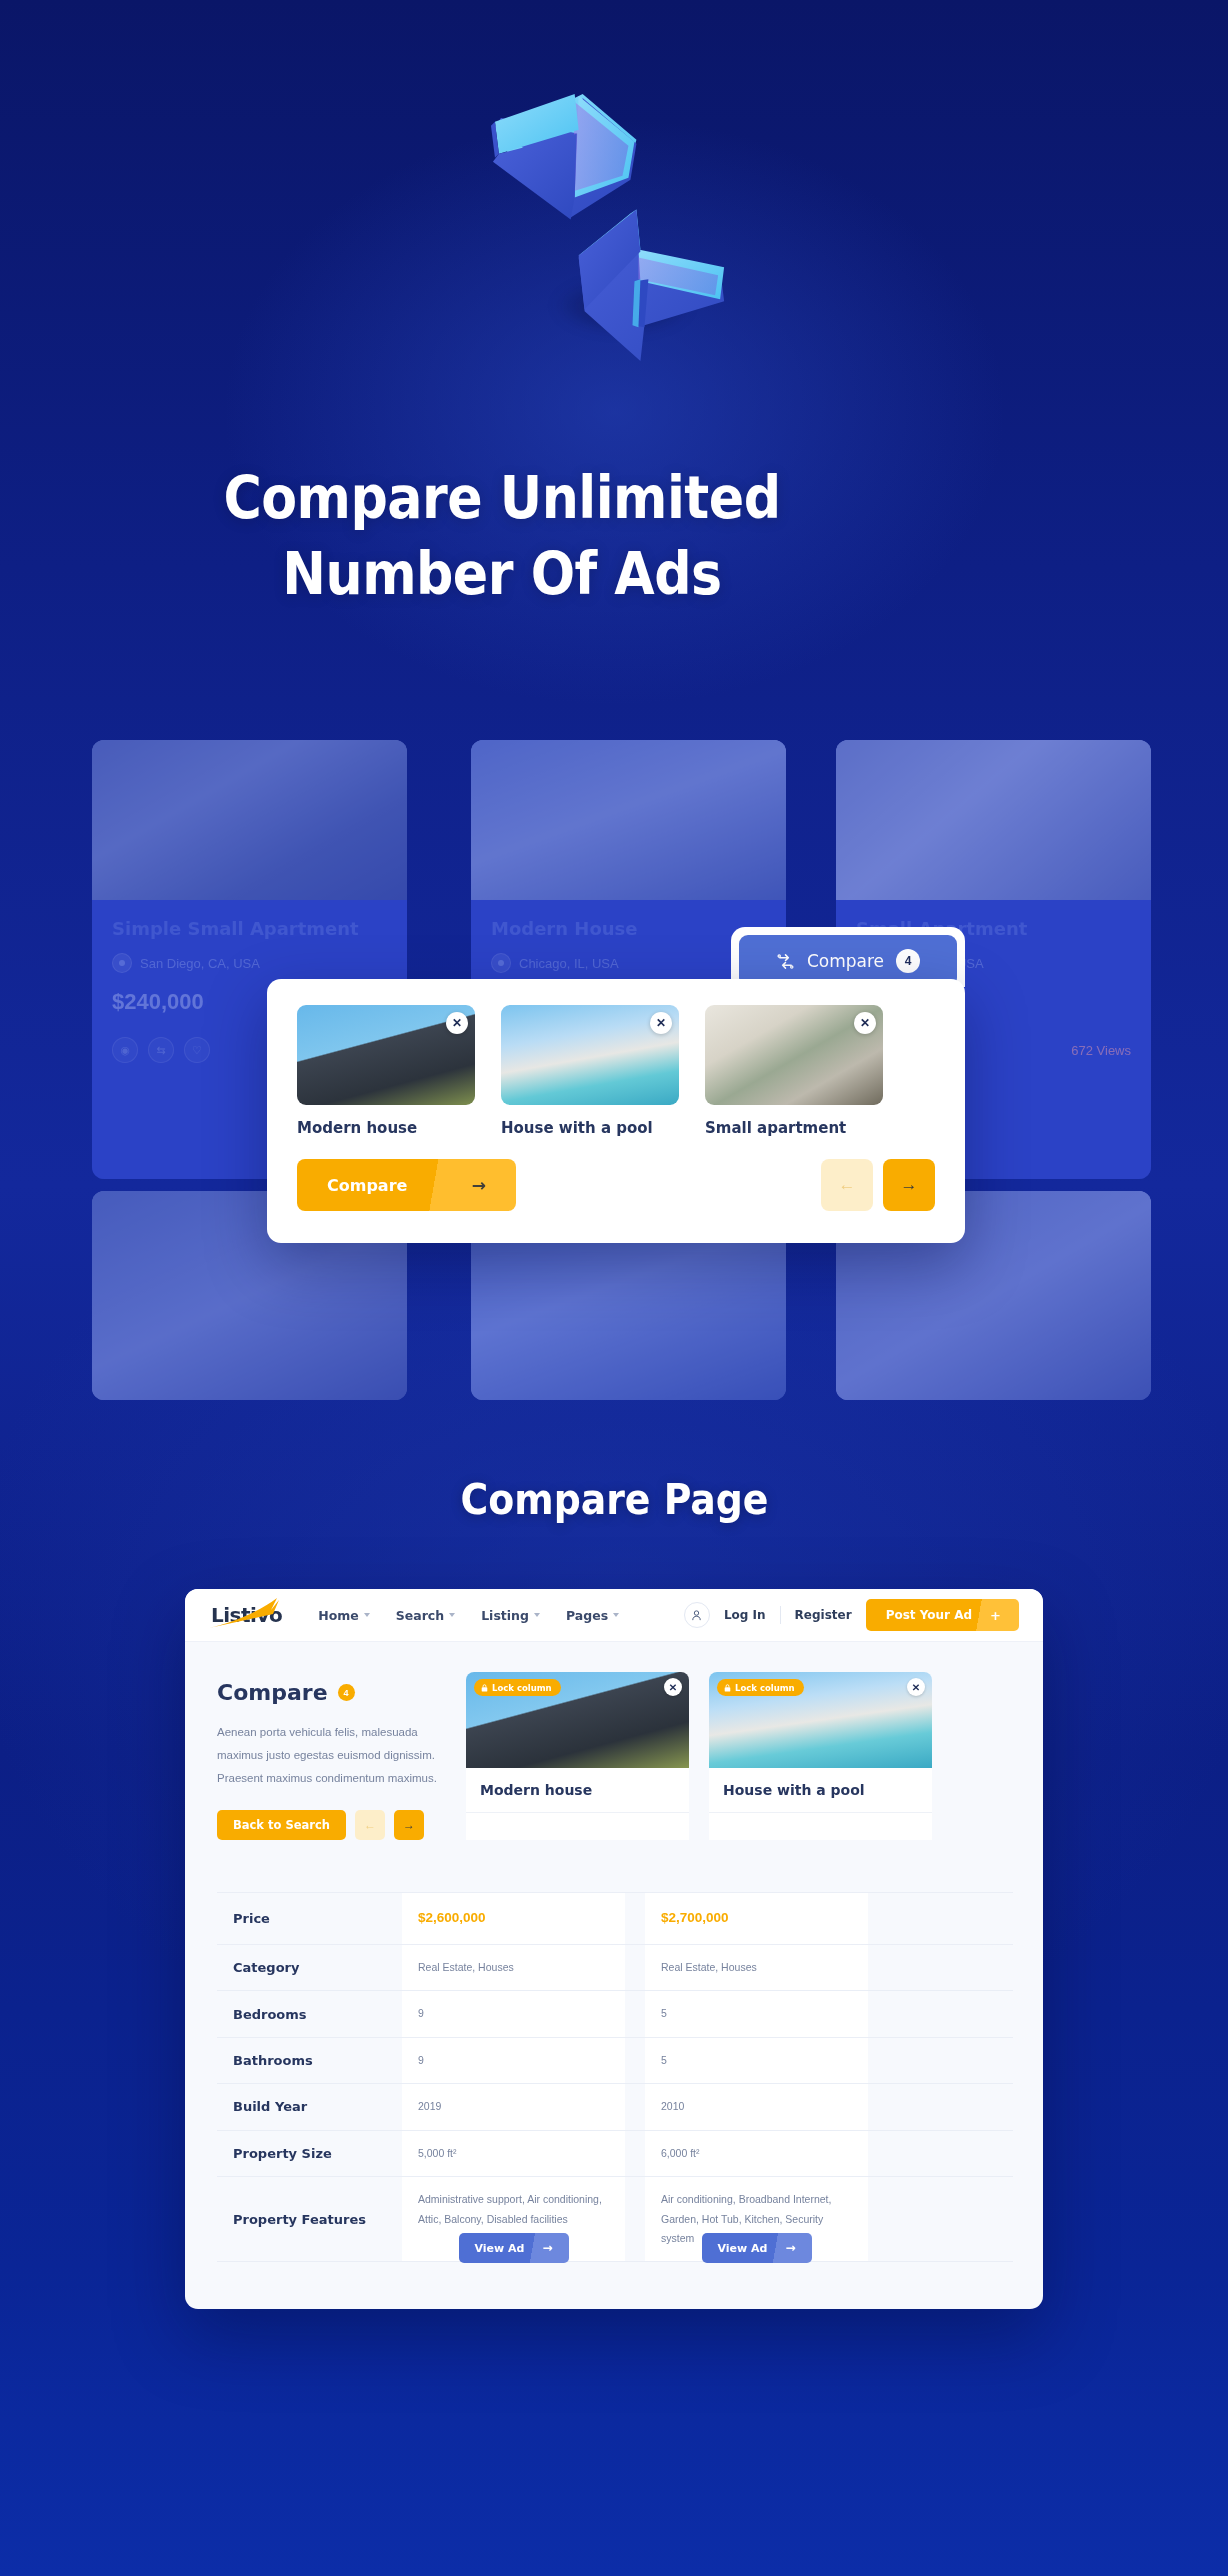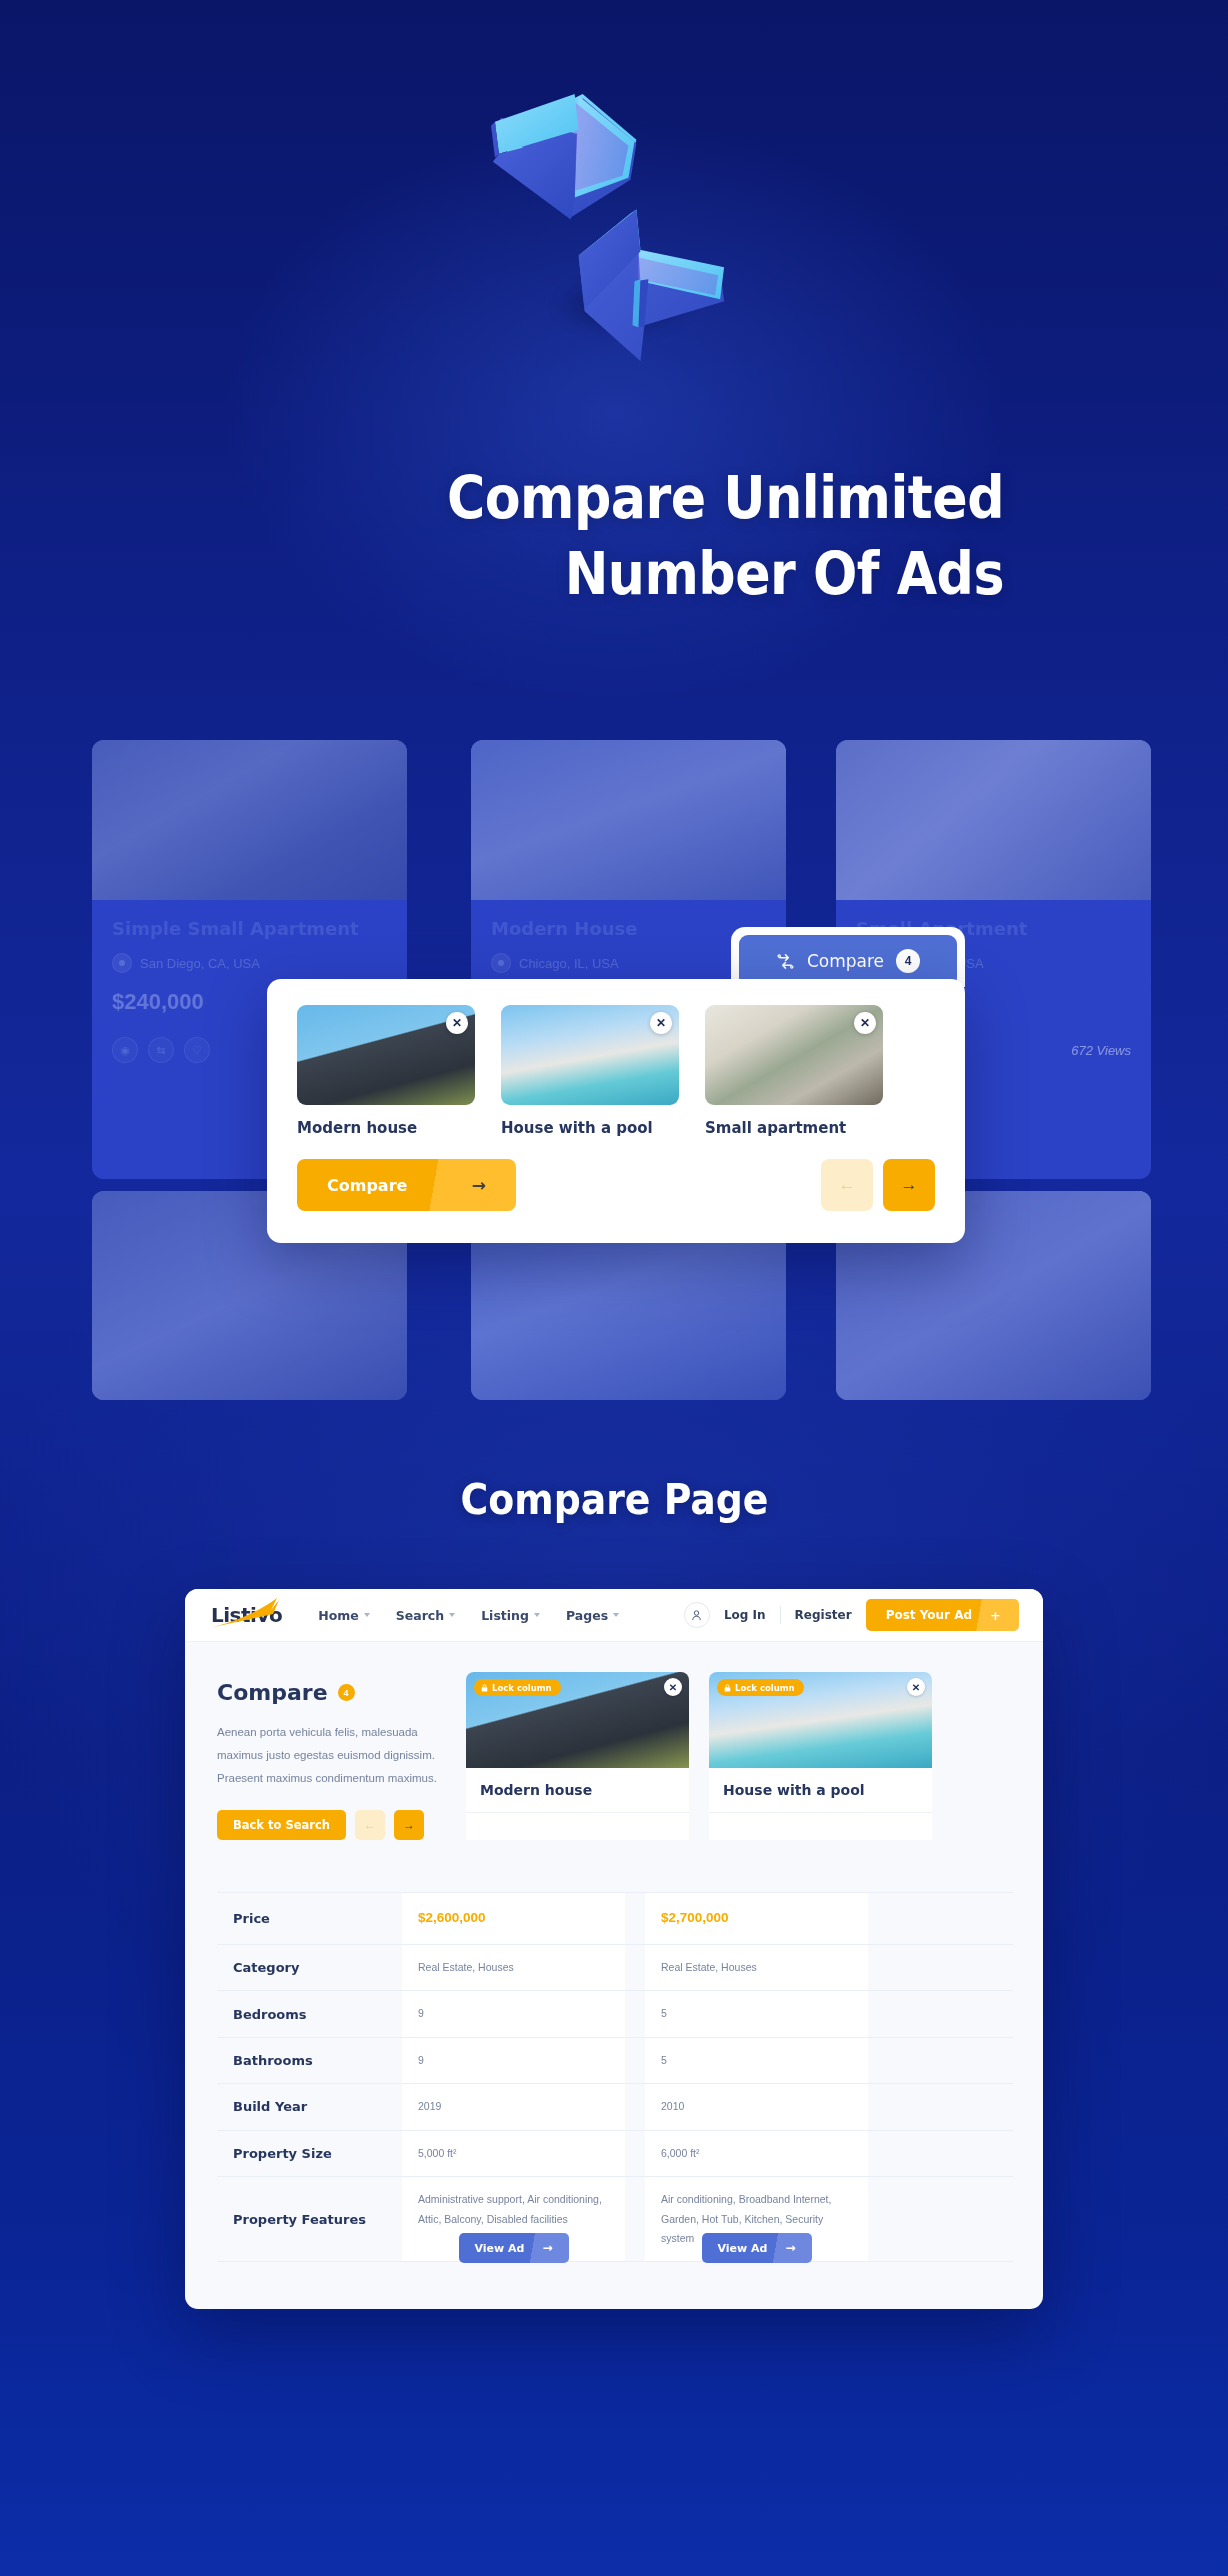--- a/index.html
+++ b/index.html
@@ -22,21 +22,21 @@
   .hero-icon { position: absolute; left: 479px; top: 78px; width: 279px; height: 289px; }
   .hero-icon .shadow {
     position: absolute; left: 74px; top: 199px; width: 140px; height: 58px;
     background: radial-gradient(ellipse at center, rgba(3,8,46,0.55) 0%, rgba(3,8,46,0) 70%);
     filter: blur(6px);
   }
   .hero-icon svg { position: absolute; left: 0; top: 0; }
 
   
   .h1 {
-    position: absolute; left: 0; width: 1004px; text-align: right;
+    position: absolute; left: 0; width: 1004px; text-align: center;
     color: #ffffff; font-weight: 800; font-size: 58px; line-height: 1.0;
     letter-spacing: -0.5px; font-family: "DejaVu Sans", sans-serif;
     font-stretch: condensed; text-shadow: 0 2px 14px rgba(0,0,0,0.18);
   }
   .h1 span { display: block; }
   .h1-hero { top: 469px; }
   .h1-hero .l2 { margin-top: 18px; }
   .h2 {
     position: absolute; left: 0; width: 1229px; text-align: center;
     color: #ffffff; font-weight: 800; font-size: 42px; line-height: 1.1;
@@ -69,21 +69,21 @@
     background: #8ea1e6;
   }
   .bgcard .loc span { color: #8496e0; font-size: 13px; }
   .bgcard .price { color: #a9b6ec; font-size: 22px; font-weight: 700; margin-top: 16px; }
   .bgcard .foot { display: flex; align-items: center; gap: 10px; margin-top: 22px; }
   .bgcard .foot .ic {
     width: 26px; height: 26px; border-radius: 50%;
     border: 1px solid rgba(255,255,255,0.16); background: rgba(255,255,255,0.07);
     display: flex; align-items: center; justify-content: center; color: #7f92dd; font-size: 11px;
   }
-  .bgcard .foot .views { margin-left: auto; color: #ffffff; font-size: 13px; font-style: italic; }
+  .bgcard .foot .views { margin-left: auto; color: #fca5a5; font-size: 13px; }
   .veil2 { position: absolute; inset: 0; background: rgba(40,64,200,0.55); }
 
   
   .ph-interior  { background: linear-gradient(150deg,#6f7ea8 0%,#8e9cbd 35%,#5d6d99 70%,#47568a 100%); }
   .ph-modern    { background: linear-gradient(160deg,#7e93c6 0%,#a7b6d6 45%,#5c6fa5 100%); }
   .ph-livingrm  { background: linear-gradient(140deg,#9aa7c6 0%,#c2ccdf 40%,#707fae 100%); }
   .ph-house2    { background: linear-gradient(155deg,#6b7dae 0%,#95a4cb 50%,#4f5f96 100%); }
   .ph-pool      { background: linear-gradient(160deg,#6d86c4 0%,#9fb2dc 45%,#4c63a4 100%); }
   .ph-villa     { background: linear-gradient(150deg,#7b8cbb 0%,#a3b0d4 50%,#55659e 100%); }
 

